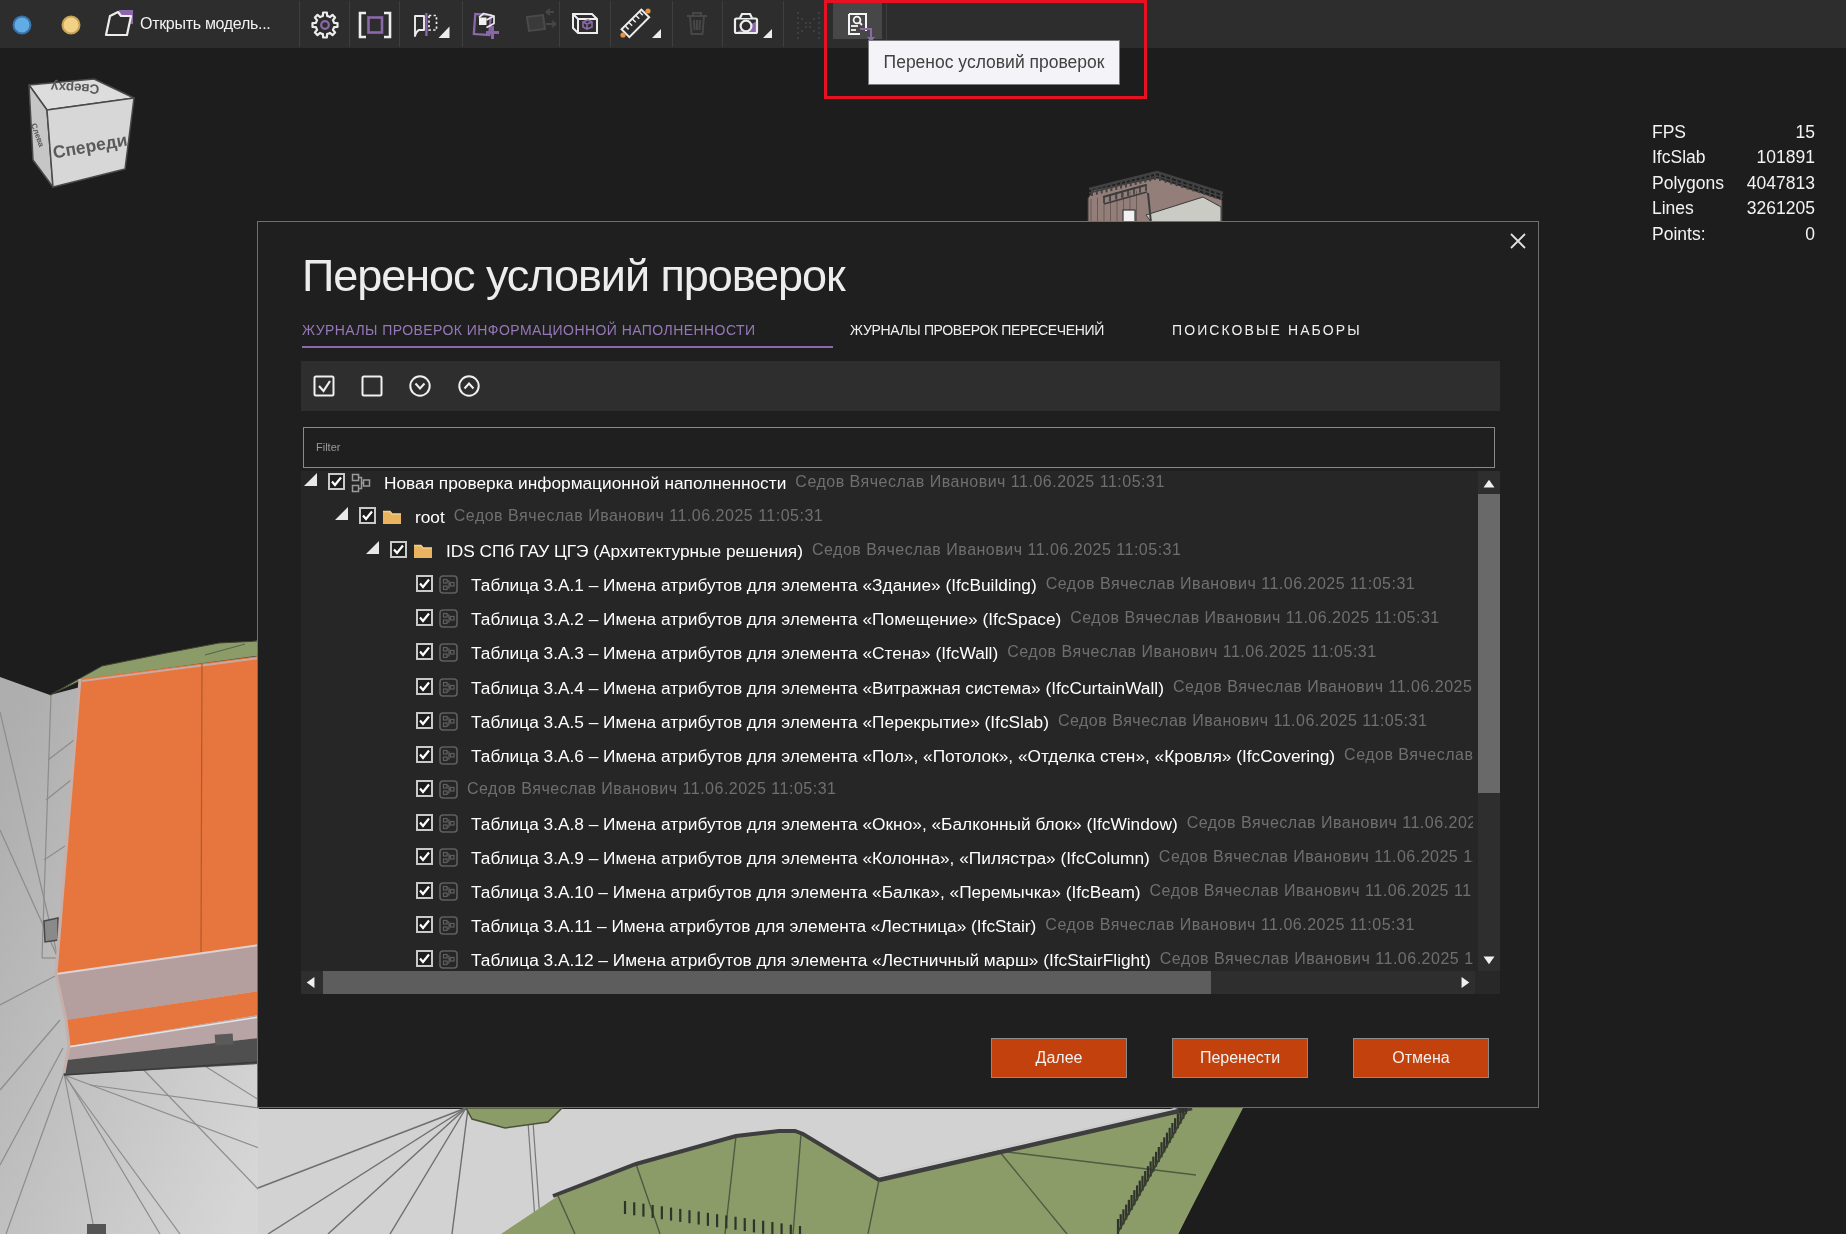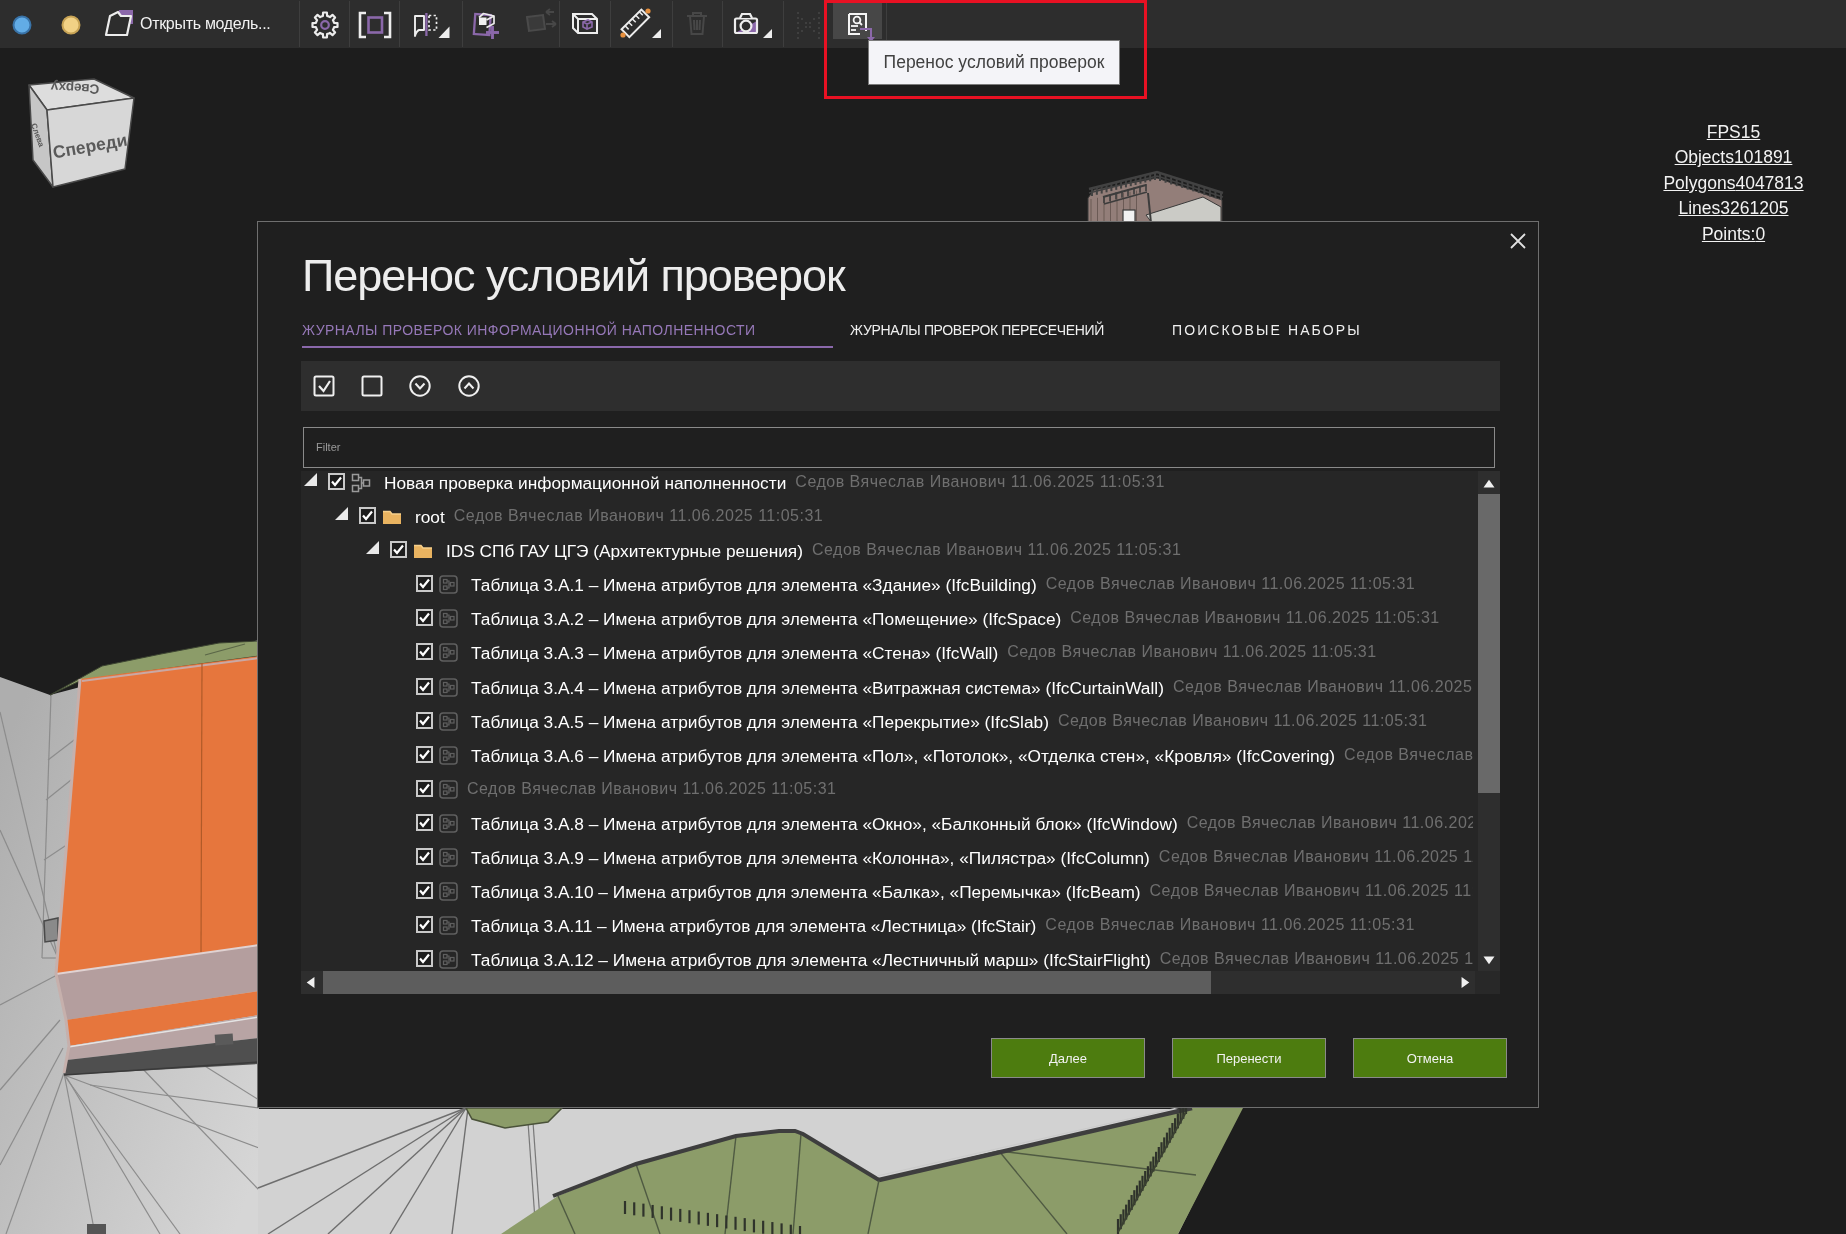--- a/index.html
+++ b/index.html
@@ -1,21 +1,21 @@
 <!DOCTYPE html>
 <html><head><meta charset="utf-8"><style>
 * { margin:0; padding:0; box-sizing:border-box; }
 html,body { width:1846px; height:1234px; overflow:hidden; background:#1d1d1d;
   font-family:"Liberation Sans", sans-serif; }
 #topbar { position:absolute; left:0; top:0; width:1846px; height:48px; background:#2d2d2d; }
 #openlbl { position:absolute; left:140px; top:0; height:48px; line-height:48px;
   color:#f2f2f2; font-size:16px; letter-spacing:-0.3px; }
 #stats { position:absolute; left:1652px; top:120px; width:163px; font-size:17.5px;
   line-height:25.4px; color:#f3f3f3; }
-#stats div { display:flex; justify-content:center;text-decoration:underline; }
+#stats div { display:flex; justify-content:space-between; }
 #redbox { position:absolute; left:824px; top:0px; width:323px; height:99px;
   border:3px solid #e81123; }
 #tooltip { position:absolute; left:868px; top:40px; width:252px; height:45px;
   background:#f4f4f8; border:1px solid #7a7a7a; color:#414141; font-size:17.5px;
   display:flex; align-items:center; justify-content:center; }
 #dialog { position:absolute; left:257px; top:221px; width:1282px; height:887px;
   background:#1f1f1f; border:1px solid #6f6f6f; }
 #dlgtitle { position:absolute; left:44px; top:28px; font-size:45px; color:#ededed;
   font-weight:400; letter-spacing:-1.05px; }
 .tab { position:absolute; top:100px; font-size:14px; color:#f0f0f0; letter-spacing:0.44px; }
@@ -31,22 +31,22 @@
 .exp { width:24px; flex:none; display:flex; align-items:center; }
 .cb { width:17px; height:17px; flex:none; border:2px solid #c9c9c9; background:#1d1d1d;
   margin-right:6px; display:flex; align-items:center; justify-content:center; }
 .lbl { color:#ffffff; font-size:17.3px; margin-left:13px; }
 .sfx { color:#6f6f6f; font-size:16px; letter-spacing:0.5px; margin-left:9px; }
 #vsb { position:absolute; left:1177px; top:0; width:22px; height:500px; background:#2e2e2e; }
 #vthumb { position:absolute; left:1177px; top:23px; width:22px; height:299px; background:#696969; }
 #hsb { position:absolute; left:0px; top:500px; width:1174px; height:23px; background:#2e2e2e; }
 #sbcorner { position:absolute; left:1174px; top:500px; width:25px; height:23px; background:#282828; }
 #hthumb { position:absolute; left:22px; top:500px; width:888px; height:23px; background:#5d5d5d; }
-.btn { position:absolute; top:816px; width:154px; height:40px; border:1px solid #8a8a8a;
-  background:#4d7c0f; color:#f2f2f2; font-size:13px; display:flex; align-items:center;
+.btn { position:absolute; top:816px; width:136px; height:40px; border:1px solid #8a8a8a;
+  background:#c2410c; color:#f2f2f2; font-size:16px; display:flex; align-items:center;
   justify-content:center; }
 </style></head>
 <body>
 <svg width="1846" height="1234" viewBox="0 0 1846 1234" style="position:absolute;left:0;top:0">
     <g stroke="#4a4a4a" stroke-width="1.5" stroke-linejoin="round">
       <polygon points="29,85 94,79 134,98 47,110" fill="#dddddd"></polygon>
       <polygon points="29,85 47,110 53,187 33,160" fill="#c6c6c6"></polygon>
       <polygon points="47,110 134,98 125,169 53,187" fill="#d7d7d7"></polygon>
     </g>
     <text x="75" y="92.5" fill="#5a5a5a" font-size="13.5" font-weight="bold" text-anchor="middle" transform="rotate(183 75 88)">Сверху</text>
@@ -311,21 +311,21 @@
     <path d="M860,29 H871 V37" fill="none" stroke="#8b68aa" stroke-width="2"></path>
     <polygon points="867,37 875,37 871,42" fill="#8b68aa"></polygon>
   </svg>
 <div id="openlbl">Открыть модель...</div>
 <div id="stats">
 <div>
       <span>FPS</span>
       <span>15</span>
     </div>
 <div>
-      <span>Objects</span>
+      <span>IfcSlab</span>
       <span>101891</span>
     </div>
 <div>
       <span>Polygons</span>
       <span>4047813</span>
     </div>
 <div>
       <span>Lines</span>
       <span>3261205</span>
     </div>

